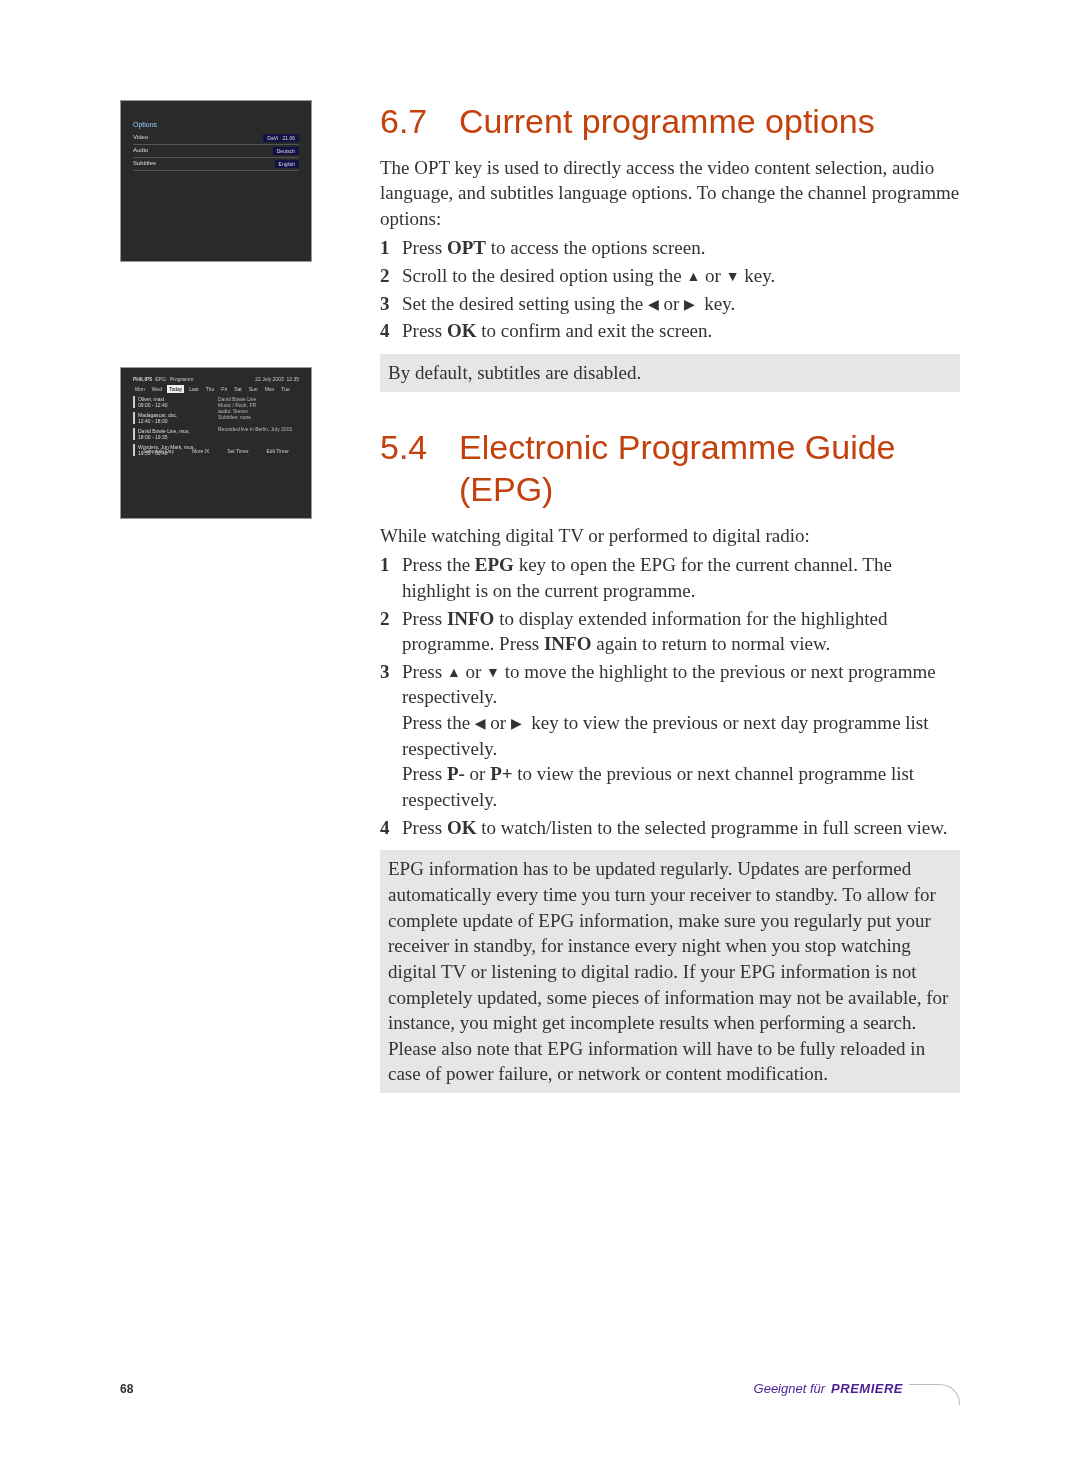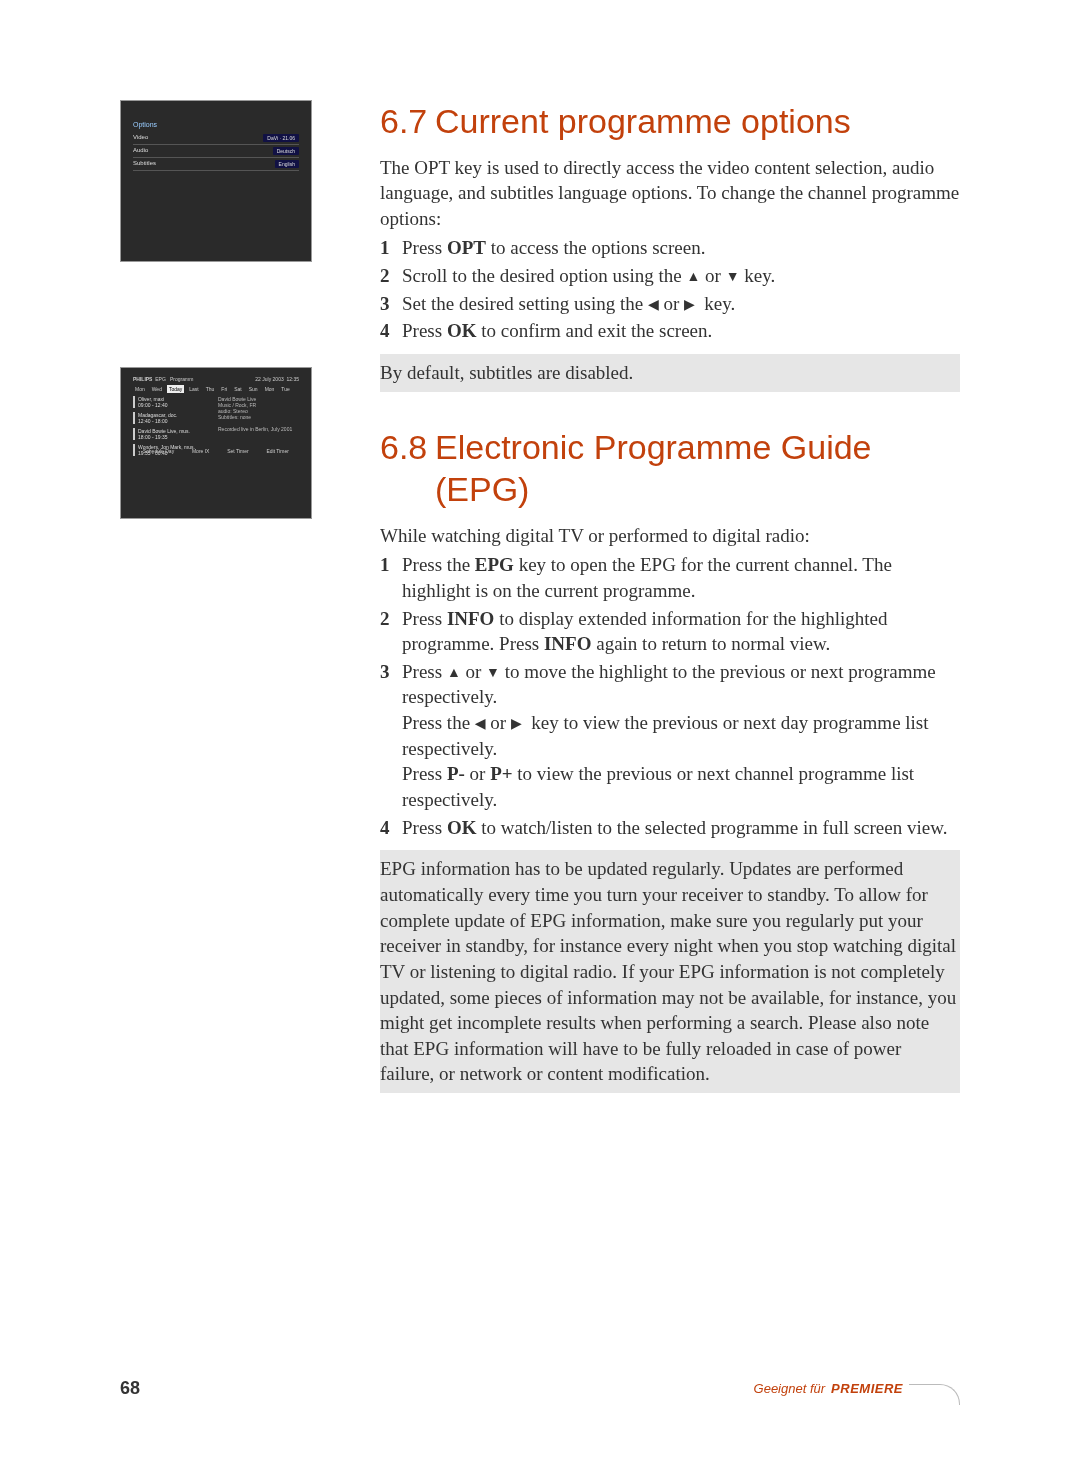--- a/index.html
+++ b/index.html
@@ -80,20 +80,21 @@
     display: flex;
     align-items: flex-start;
     line-height: 1.25;
   }
   h2.section .num {
     width: 55px;
     flex-shrink: 0;
   }
   h2.section .title {
     flex: 1;
+    margin-left: 24px;
   }
   .body-text {
     font-size: 19px;
     line-height: 1.35;
     color: #333;
   }
   ol.steps {
     list-style: none;
     padding: 0;
     margin: 4px 0 10px 0;
@@ -107,21 +108,21 @@
   ol.steps li .n {
     font-weight: bold;
     width: 22px;
     flex-shrink: 0;
   }
   ol.steps li .t {
     flex: 1;
   }
   .note-box {
     background: #e6e6e6;
-    padding: 6px 0;
+    padding: 6px 8px;
     font-size: 19px;
     line-height: 1.35;
     color: #333;
   }
   .spacer { height: 34px; }
   .tri-up::before { content: "▲"; font-size: 14px; vertical-align: 1px;}
   .tri-down::before { content: "▼"; font-size: 14px; vertical-align: 1px;}
   .tri-left::before { content: "◀"; font-size: 14px; vertical-align: 1px;}
   .tri-right::before { content: "▶"; font-size: 14px; vertical-align: 1px;}
   strong { font-weight: bold; }
@@ -130,26 +131,26 @@
     bottom: 66px;
     left: 120px;
     right: 120px;
     display: flex;
     justify-content: space-between;
     align-items: center;
     font-family: Arial, Helvetica, sans-serif;
   }
   .page-num {
     font-weight: bold;
-    font-size: 18px;
+    font-size: 12px;
     color: #333;
   }
   .premiere {
     font-size: 13px;
-    color: #c2410c;
+    color: #4c1d95;
     font-style: italic;
     display: flex;
     align-items: center;
     gap: 6px;
   }
   .premiere .brand {
     font-family: Arial, sans-serif;
     font-style: italic;
     font-weight: bold;
     letter-spacing: 0.5px;
@@ -270,21 +271,21 @@
       <li>
           <span class="n">4</span>
           <span class="t">Press <strong>OK</strong> to confirm and exit the screen.</span>
         </li>
     </ol>
     <div class="note-box">By default, subtitles are disabled.</div>
 
     <div class="spacer"></div>
 
     <h2 class="section">
-      <span class="num">6.8</span>
+      <span class="num">5.4</span>
       <span class="title">Electronic Programme Guide (EPG)</span>
     </h2>
     <div class="body-text">While watching digital TV or performed to digital radio:</div>
     <ol class="steps">
       <li>
           <span class="n">1</span>
           <span class="t">Press the <strong>EPG</strong> key to open the EPG for the current channel. The highlight is on the current programme.</span>
         </li>
       <li>
           <span class="n">2</span>

